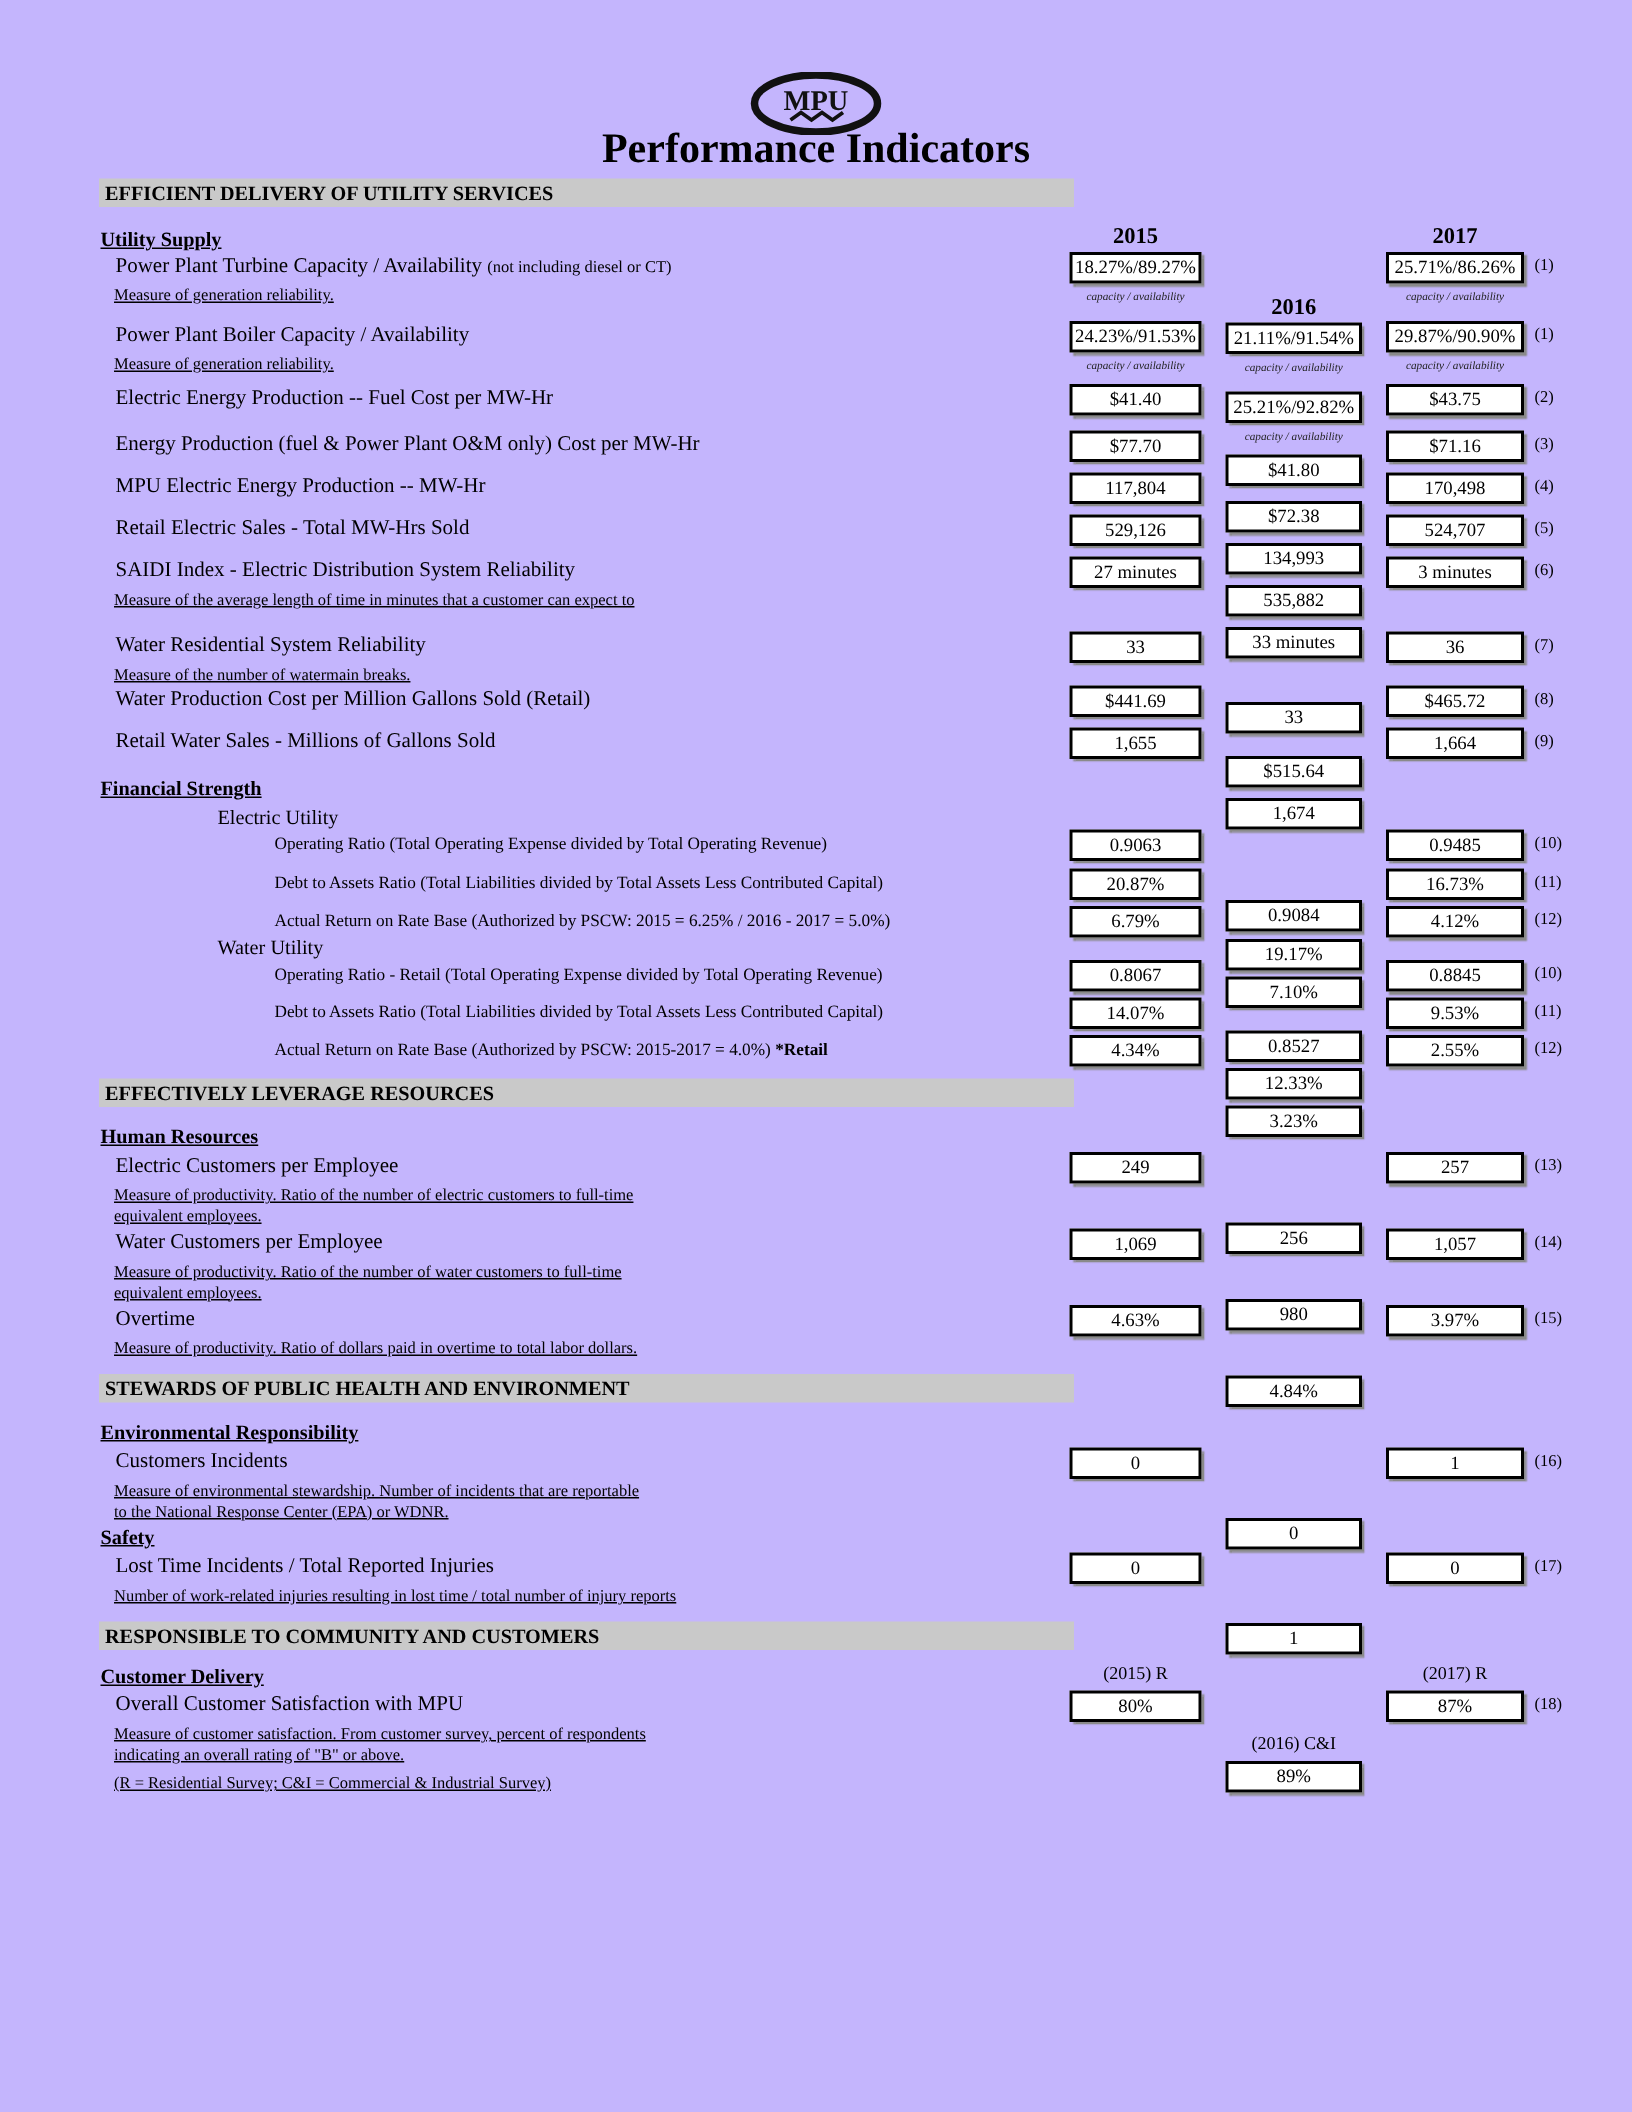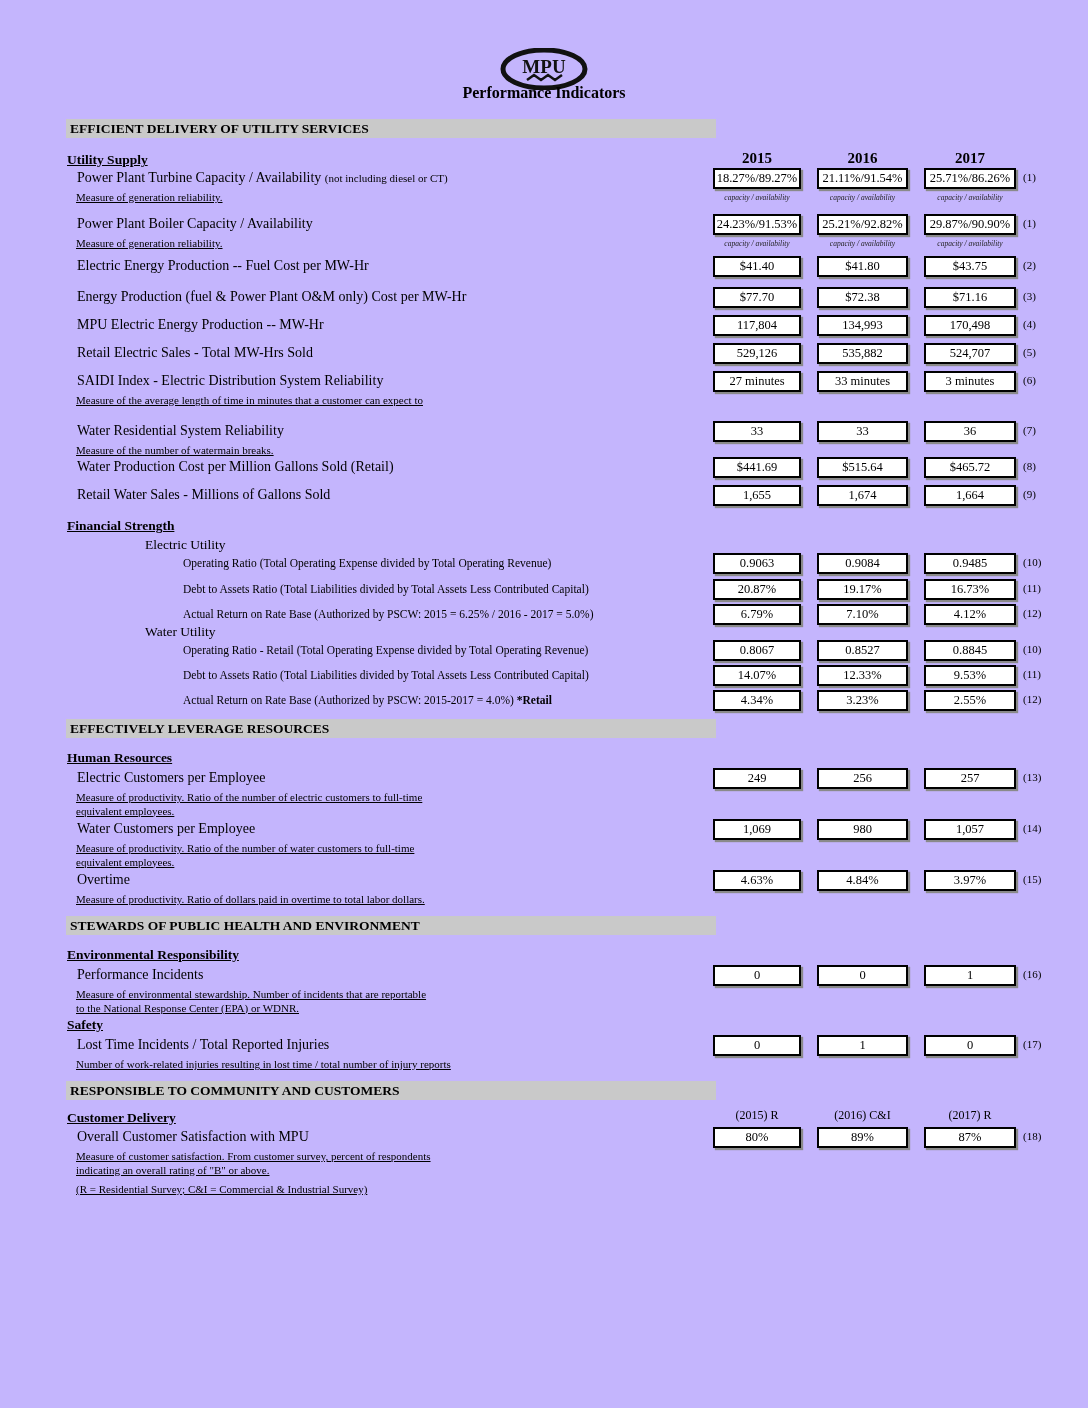--- a/index.html
+++ b/index.html
@@ -5,21 +5,21 @@
   * { margin:0; padding:0; box-sizing:border-box; }
   html,body { background:#fff; }
   .page {
     position:relative; width:1088px; height:1408px; margin:0 auto;
     background:#c4b5fd; color:#000;
     font-family:"Liberation Serif", serif;
   }
   .logo { position:absolute; top:48px; left:50%; transform:translateX(-50%); }
   .title {
     position:absolute; top:84px; left:0; width:100%;
-    text-align:center; font-size:16px; font-weight:bold;
+    text-align:center; font-size:28px; font-weight:bold;
   }
   .bar {
     position:absolute; left:66px; width:650px; height:19px;
     background:#c9c9c9; font-weight:bold; font-size:13.5px;
     line-height:19px; padding-left:4px;
   }
   .ghead {
     position:absolute; left:67px; font-weight:bold; font-size:13.5px;
     text-decoration:underline; line-height:17px;
   }
@@ -30,21 +30,21 @@
   .rlabel { margin-left:77px; font-size:14px; line-height:20px; max-width:560px; }
   .rlabel .note { font-size:11px; }
   .small .rlabel { margin-left:183px; font-size:11.5px; line-height:20px; }
   .bold { font-weight:bold; }
   .desc {
     margin-left:76px; font-size:11px; line-height:13.5px; max-width:520px;text-decoration:underline;
   }
   .desc.first { margin-top:3px; }
   .desc.gap { margin-top:6px; }
   .c1 { left:713px; width:88px; }
-  .c2 { left:817px; width:91px; }
+  .c2 { left:817px; width:91px;margin-top:47px; }
   .c3 { left:924px; width:92px; }
   .vbox {
     position:absolute; top:0; height:21px;
     border:2px solid #000; background:#fff;
     text-align:center; font-size:12.5px; line-height:16.5px;
     box-shadow:2px 2px 1px #8a8a8a;
   }
   .vsub {
     position:absolute; top:25px; font-size:7.5px; font-style:italic;
     text-align:center; color:#222;
@@ -246,21 +246,21 @@
     <div class="vbox c2">4.84%</div>
     <div class="vbox c3">3.97%</div>
     <div class="fnote">(15)</div>
   </div>
 
   <div class="bar" style="top:916px">STEWARDS OF PUBLIC HEALTH AND ENVIRONMENT</div>
 
   <div class="ghead" style="top:946px">Environmental Responsibility</div>
 
   <div class="row" style="top:965px">
-    <div class="rlabel">Performance Incidents</div>
+    <div class="rlabel">Customers Incidents</div>
     <div class="desc first">Measure of environmental stewardship.  Number of incidents that are reportable</div>
     <div class="desc">to the National Response Center (EPA) or WDNR.</div>
     <div class="vbox c1">0</div>
     <div class="vbox c2">0</div>
     <div class="vbox c3">1</div>
     <div class="fnote">(16)</div>
   </div>
 
   <div class="ghead" style="top:1016px">Safety</div>
 

